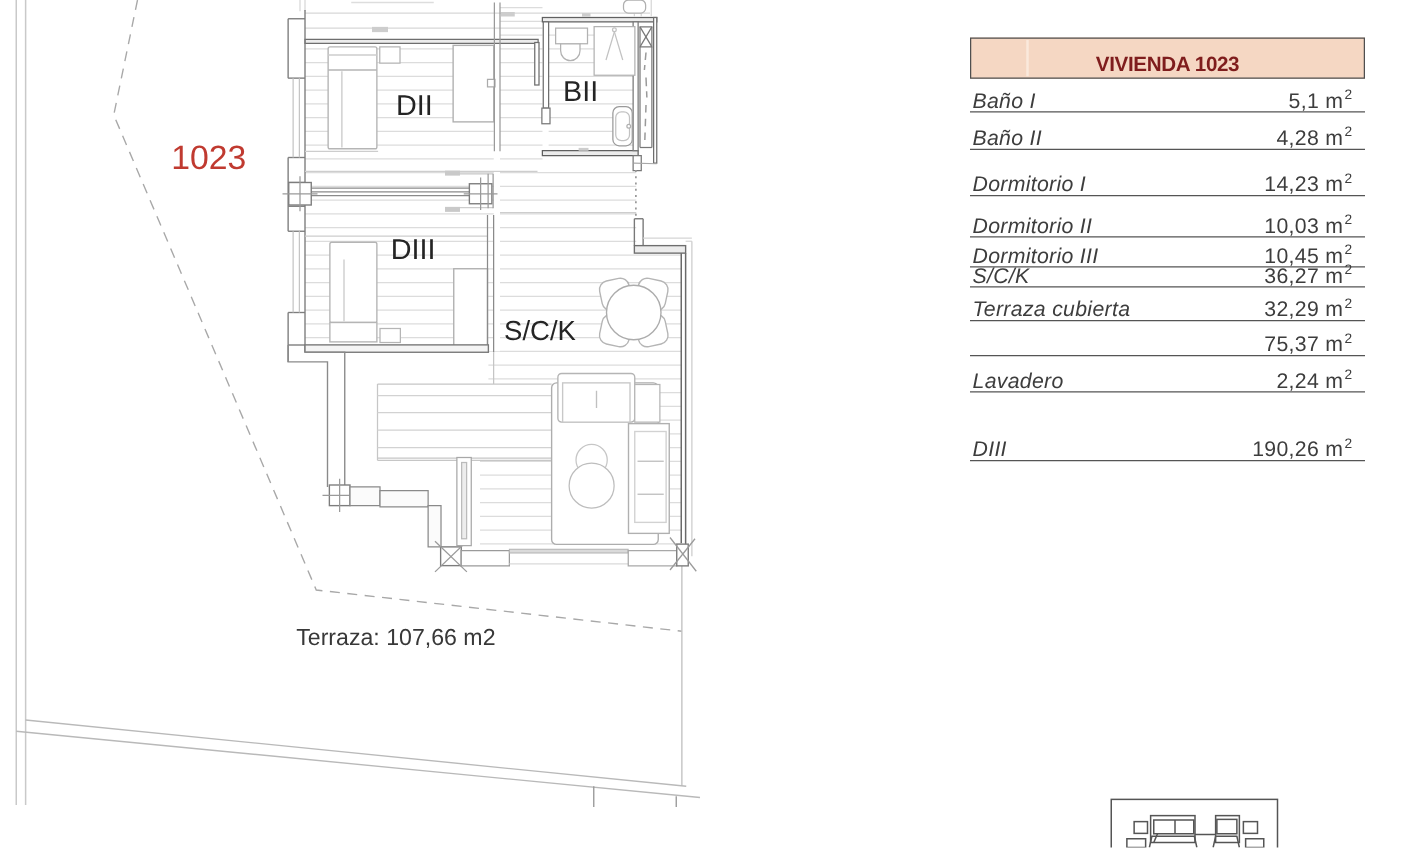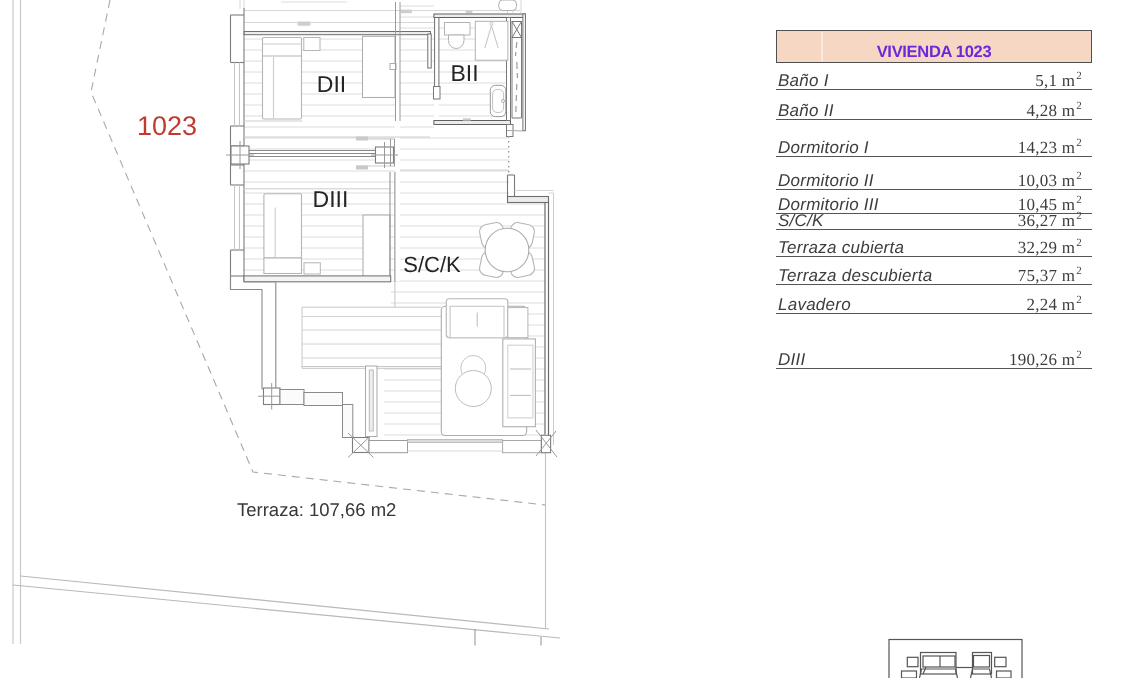--- a/index.html
+++ b/index.html
@@ -3,25 +3,25 @@
 <meta charset="utf-8">
 <style>
   html,body{margin:0;padding:0;background:#ffffff;}
   body{width:1125px;height:678px;position:relative;overflow:hidden;
        -webkit-font-smoothing:antialiased;text-rendering:geometricPrecision;
        font-family:"Liberation Sans", sans-serif;}
   #plan{position:absolute;left:0;top:0;}
   #tbl{position:absolute;left:776px;top:30px;width:316px;color:#3d3d3d;font-size:17px;letter-spacing:0.25px;}
   .hdr{position:absolute;left:0;top:0;width:314px;height:31px;background:#f5d7c3;
        border:1px solid #4f4f4f;text-align:center;font-weight:bold;font-size:16.5px;letter-spacing:-0.3px;
-       line-height:42px;color:#6d28d9;}
+       line-height:42px;color:#7f1d1d;}
   .row{position:absolute;left:0;width:316px;height:25px;border-bottom:1.2px solid #555555;
        box-sizing:border-box;}
   .row .lb{position:absolute;left:2px;bottom:-2px;white-space:nowrap;font-style:italic;}
-  .row .vl{position:absolute;right:10px;bottom:-2px;white-space:nowrap;font-family:Liberation Serif, serif;}
+  .row .vl{position:absolute;right:10px;bottom:-2px;white-space:nowrap;}
   .sup{font-size:11px;position:relative;top:-7px;margin-left:1px;}
 </style>
 </head>
 <body>
 <svg id="plan" width="1125" height="678" viewBox="0 0 1125 678" xmlns="http://www.w3.org/2000/svg">
 <defs>
 <clipPath id="floorclip">
   <rect x="244" y="34.5" width="151" height="241.4"></rect>
   <rect x="400" y="0" width="34" height="130.5"></rect>
   <rect x="438.9" y="17.5" width="67.6" height="103"></rect>
@@ -431,21 +431,20 @@
       <span class="lb">S/C/K</span>
       <span class="vl">36,27&nbsp;m<span class="sup">2</span></span>
     </div>
 
   <div class="row" style="top:202.2px">
       <span class="lb">Terraza cubierta</span>
       <span class="vl">32,29&nbsp;m<span class="sup">2</span></span>
     </div>
 
   <div class="row" style="top:229.7px">
-      <span class="lb">Terraza descubierta</span>
       <span class="vl">75,37&nbsp;m<span class="sup">2</span></span>
     </div>
 
   <div class="row" style="top:259.2px">
       <span class="lb">Lavadero</span>
       <span class="vl">2,24&nbsp;m<span class="sup">2</span></span>
     </div>
 
   <div class="row" style="top:314.2px">
       <span class="lb">DIII</span>

